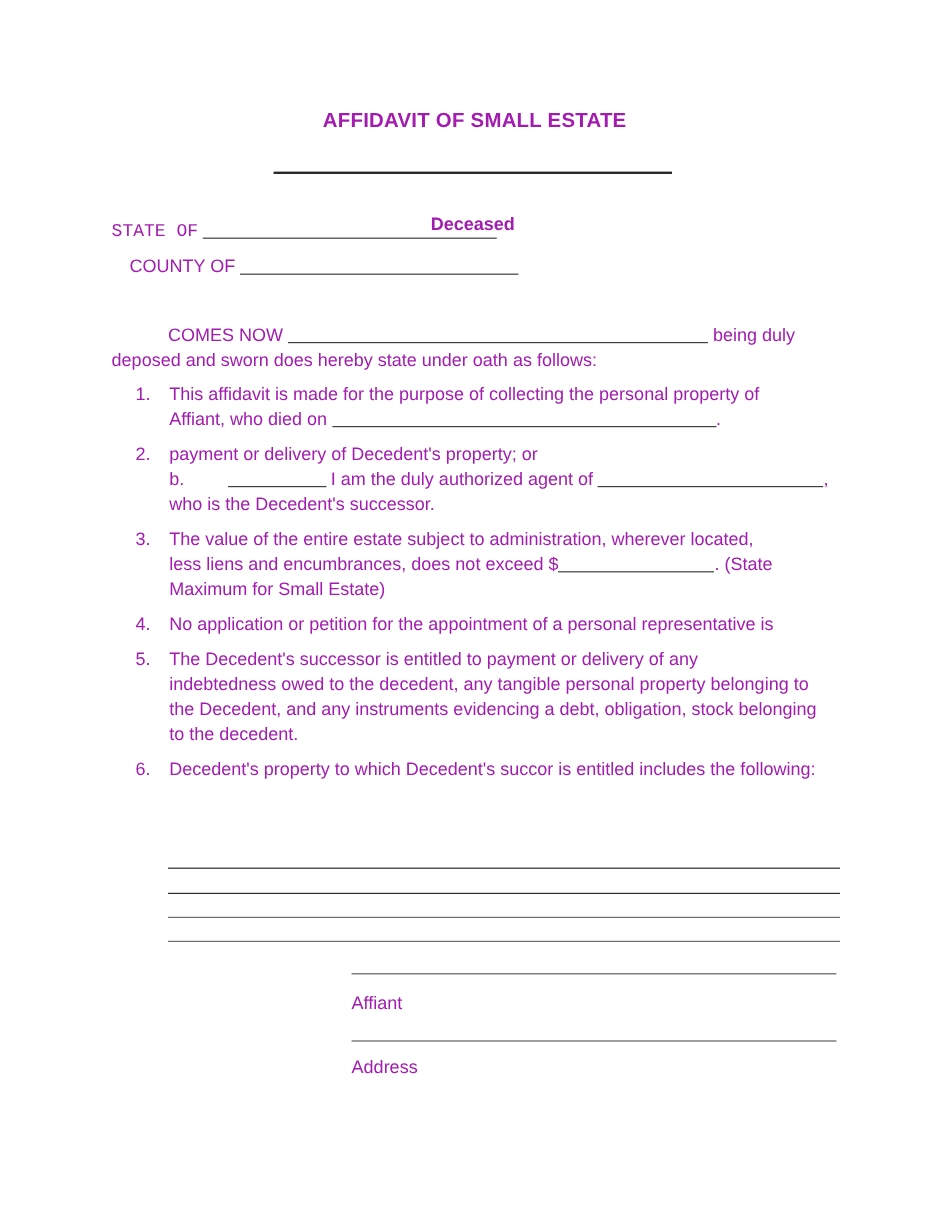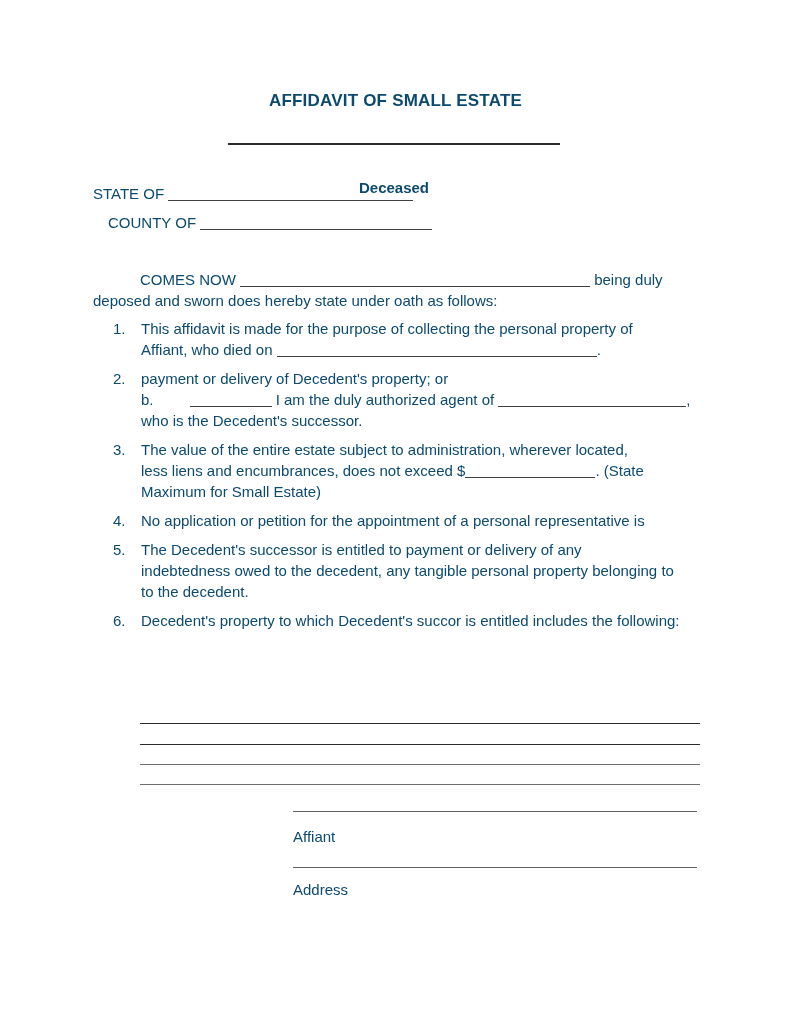--- a/index.html
+++ b/index.html
@@ -1,28 +1,28 @@
 <!DOCTYPE html>
 <html><head>
 <meta charset="utf-8">
 <style>
   html,body{margin:0;padding:0;background:#ffffff;}
   .page{
     position:relative;width:791px;height:1024px;background:#ffffff;
-    font-family:"Liberation Sans", sans-serif;color:#0c4a6e;font-size:15px;
+    font-family:"Liberation Sans", sans-serif;color:#a21caf;font-size:15px;
     overflow:hidden;
   }
   .title{
     position:absolute;top:91px;left:0;width:791px;text-align:center;
     font-weight:bold;font-size:17px;letter-spacing:.2px;
   }
   .dec-line{position:absolute;left:228px;top:122px;width:332px;height:21px;border-bottom:2px solid #2a2a2a;}
   .dec-label{position:absolute;left:228px;top:147px;width:332px;text-align:center;font-weight:bold;margin-top:32px;}
   .row{position:absolute;left:93px;line-height:21px;white-space:nowrap;}
-  .state-row{top:183px;}
+  .state-row{top:183px;font-family:Liberation Mono, monospace;}
   .county-row{top:212px;margin-left:15px;}
   .blank{display:inline-block;height:15px;border-bottom:1.6px solid #404040;vertical-align:-2px;}
   .state-row .blank{width:245px;margin-left:4px;}
   .county-row .blank{width:232px;margin-left:4px;}
   .opening{position:absolute;left:93px;top:269px;width:640px;}
   .tline{height:21px;line-height:21px;white-space:nowrap;}
   .list{position:absolute;left:93px;top:318px;width:660px;}
   .item{display:flex;margin-bottom:8px;}
   .num{flex:none;margin-left:20px;width:28px;line-height:21px;}
   .ibody{flex:none;}
@@ -82,20 +82,21 @@
       <span class="num">4.</span>
       <div class="ibody">
           <div class="tline"><span>No application or petition for the appointment of a personal representative is</span></div>
         </div>
     </div>
     <div class="item">
       <span class="num">5.</span>
       <div class="ibody">
           <div class="tline"><span>The Decedent's successor is entitled to payment or delivery of any</span></div>
           <div class="tline"><span>indebtedness owed to the decedent, any tangible personal property belonging to</span></div>
+          <div class="tline"><span>the Decedent, and any instruments evidencing a debt, obligation, stock belonging</span></div>
           <div class="tline"><span>to the decedent.</span></div>
         </div>
     </div>
     <div class="item">
       <span class="num">6.</span>
       <div class="ibody">
           <div class="tline"><span>Decedent's property to which Decedent's succor is entitled includes the following:</span></div>
         </div>
     </div>
   </div>

